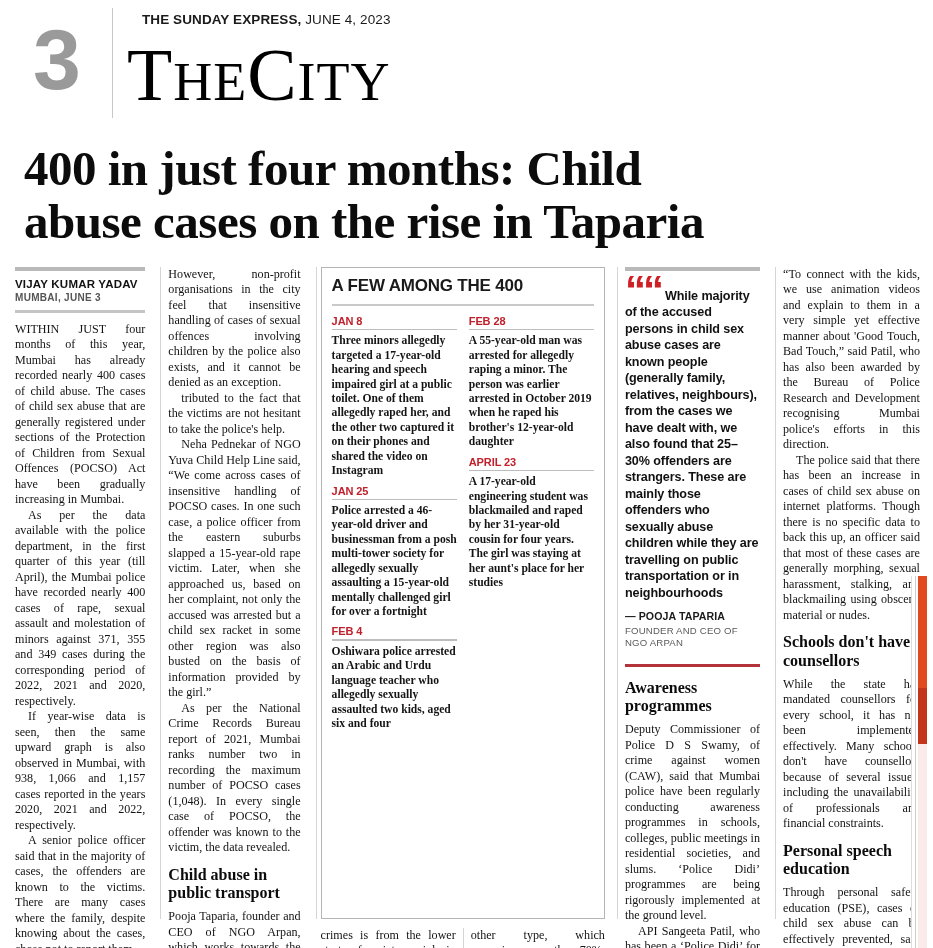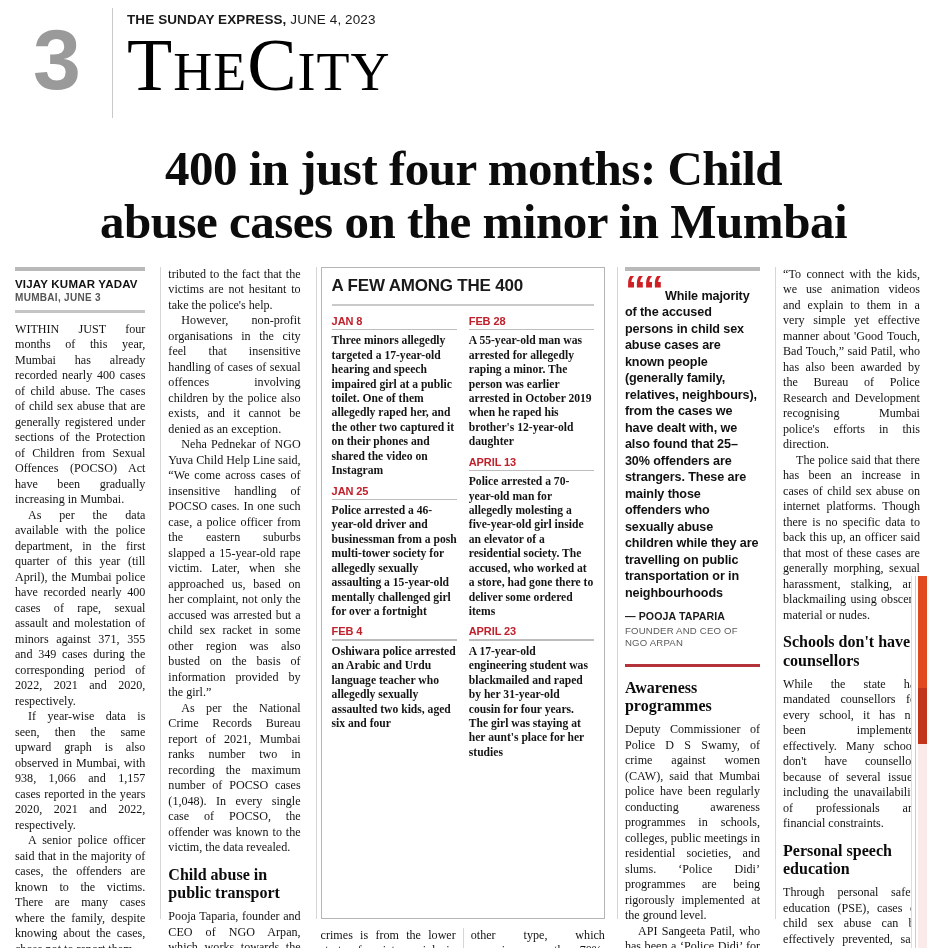--- a/index.html
+++ b/index.html
@@ -47,40 +47,41 @@
     display: flex;
     flex-direction: column;
     justify-content: flex-start;
     padding-top: 12px;
   }
   .paper-line {
     font-family: "Liberation Sans", sans-serif;
     font-size: 13.5px;
     letter-spacing: 0.1px;
     color: #1a1a1a;
-    margin-bottom: 4px;
+    margin-bottom: 14px;
     white-space: nowrap;
+    text-align: right;
   }
   .paper-line .bold { font-weight: 700; }
   .paper-line .date { font-weight: 400; }
   .section-title {
     font-family: "Liberation Serif", serif;
     font-size: 74px;
     line-height: 0.92;
     letter-spacing: 1px;
     color: #000;
     white-space: nowrap;
   }
   .section-title .cap { font-size: 74px; }
   .section-title .sc { font-size: 54px; }
 
   
   .headline-wrap {
     padding: 10px 10px 0 24px;
-    text-align: center;
+    text-align: left;
   }
   .headline {
     font-family: "Liberation Serif", serif;
     font-weight: 700;
     font-size: 49px;
     line-height: 1.09;
     letter-spacing: -0.5px;
     color: #0c0c0c;
   }
 
@@ -272,41 +273,41 @@
       <span class="bold">THE SUNDAY EXPRESS,</span><span class="date"> JUNE 4, 2023</span>
     </div>
     <div class="section-title">
       <span class="cap">T</span><span class="sc">HE</span><span class="cap">C</span><span class="sc">ITY</span>
     </div>
   </div>
 </div>
 
 <div class="headline-wrap">
   <div class="headline">400 in just four months: Child</div>
-  <div class="headline">abuse cases on the minor in Mumbai</div>
+  <div class="headline">abuse cases on the rise in Taparia</div>
 </div>
 
 <div class="columns">
 
   <div class="col c1">
     <div class="byline-rule-top"></div>
     <div class="byline-name">VIJAY KUMAR YADAV</div>
     <div class="byline-place">MUMBAI, JUNE 3</div>
     <div class="byline-rule-bot"></div>
     <p class="body lead">WITHIN JUST four months of this year, Mumbai has already recorded nearly 400 cases of child abuse. The cases of child sex abuse that are generally registered under sections of the Protection of Children from Sexual Offences (POCSO) Act have been gradually increasing in Mumbai.</p>
     <p class="body">As per the data available with the police department, in the first quarter of this year (till April), the Mumbai police have recorded nearly 400 cases of rape, sexual assault and molestation of minors against 371, 355 and 349 cases during the corresponding period of 2022, 2021 and 2020, respectively.</p>
     <p class="body">If year-wise data is seen, then the same upward graph is also observed in Mumbai, with 938, 1,066 and 1,157 cases reported in the years 2020, 2021 and 2022, respectively.</p>
     <p class="body">A senior police officer said that in the majority of cases, the offenders are known to the victims. There are many cases where the family, despite knowing about the cases, chose not to report them.</p>
     <p class="body">Some of the cases also involve incidents where the minor victims did not tell their parents about their ordeal due to fear, but when they discovered that they were pregnant, they revealed it to their parents and had to undergo abortion.</p>
 
   </div>
 
   <div class="col c2">
+    <p class="body">However, non-profit organisations in the city feel that insensitive handling of cases of sexual offences involving children by the police also exists, and it cannot be denied as an exception.</p>
     <p class="body lead">tributed to the fact that the victims are not hesitant to take the police's help.</p>
-    <p class="body">However, non-profit organisations in the city feel that insensitive handling of cases of sexual offences involving children by the police also exists, and it cannot be denied as an exception.</p>
     <p class="body">Neha Pednekar of NGO Yuva Child Help Line said, “We come across cases of insensitive handling of POCSO cases. In one such case, a police officer from the eastern suburbs slapped a 15-year-old rape victim. Later, when she approached us, based on her complaint, not only the accused was arrested but a child sex racket in some other region was also busted on the basis of information provided by the girl.”</p>
     <p class="body">As per the National Crime Records Bureau report of 2021, Mumbai ranks number two in recording the maximum number of POCSO cases (1,048). In every single case of POCSO, the offender was known to the victim, the data revealed.</p>
     <h3 class="subhead">Child abuse in public transport</h3>
     <p class="body lead">Pooja Taparia, founder and CEO of NGO Arpan, which works towards the elimination of child sexual abuse (CSA), said, “While majority of the accused persons in child sex abuse cases are known people (generally family, relatives, neighbours), from the cases we have dealt with, we also found that 25–30% offenders are strangers. These are mainly those offenders who sexually abuse children while they are travelling on public transportation or in the neighbourhood.”</p>
 
   </div>
 
   <div class="col c3">
     <div class="factbox">
       <div class="factbox-title">A FEW AMONG THE 400</div>
@@ -327,25 +328,20 @@
             <div class="fact-date">FEB 4</div>
             <div class="fact-date-rule"></div>
             <p class="fact-text">Oshiwara police arrested an Arabic and Urdu language teacher who allegedly sexually assaulted two kids, aged six and four</p>
           </div>
         </div>
         <div class="fact-col">
           <div class="fact-item">
             <div class="fact-date">FEB 28</div>
             <div class="fact-date-rule"></div>
             <p class="fact-text">A 55-year-old man was arrested for allegedly raping a minor. The person was earlier arrested in October 2019 when he raped his brother's 12-year-old daughter</p>
-          </div>
-          <div class="fact-item">
-            <div class="fact-date">APRIL 13</div>
-            <div class="fact-date-rule"></div>
-            <p class="fact-text">Police arrested a 70-year-old man for allegedly molesting a five-year-old girl inside an elevator of a residential society. The accused, who worked at a store, had gone there to deliver some ordered items</p>
           </div>
           <div class="fact-item">
             <div class="fact-date">APRIL 23</div>
             <div class="fact-date-rule"></div>
             <p class="fact-text">A 17-year-old engineering student was blackmailed and raped by her 31-year-old cousin for four years. The girl was staying at her aunt's place for her studies</p>
           </div>
         </div>
       </div>
     </div>
 

